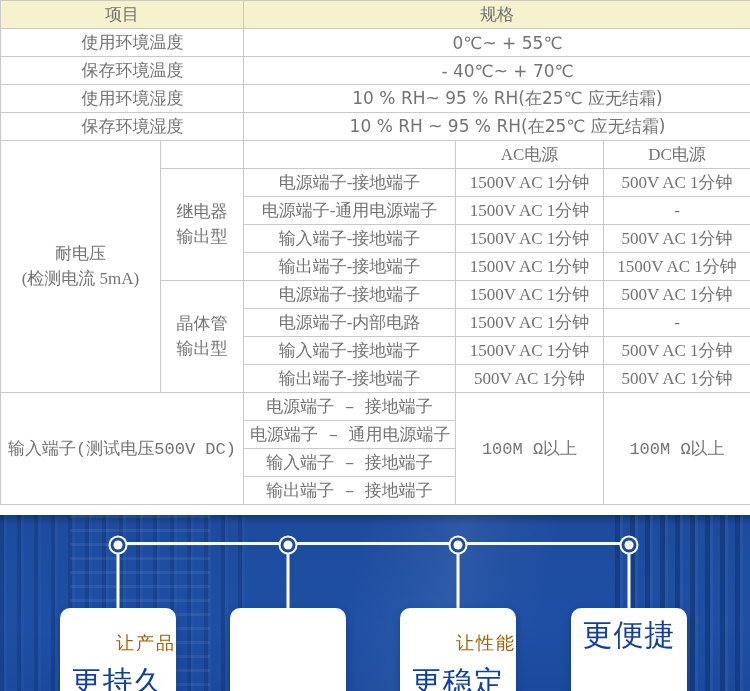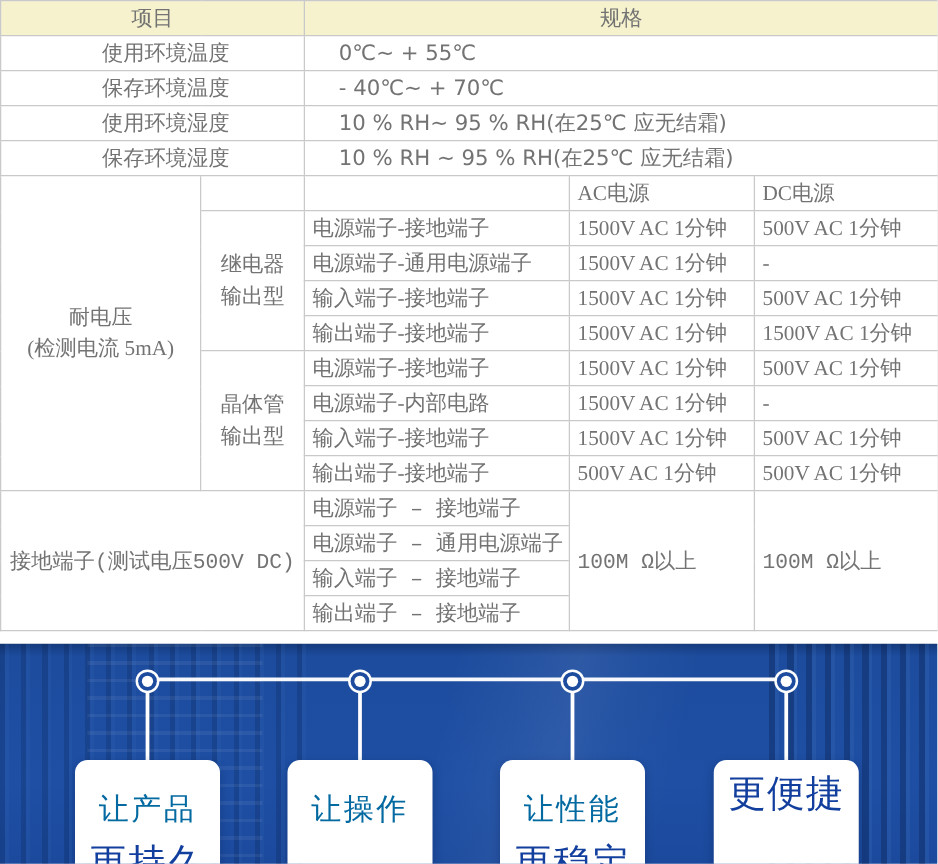--- a/index.html
+++ b/index.html
@@ -20,21 +20,21 @@
     padding:2px 6px;
     vertical-align:middle;
     background:#fff;
     font-weight:normal;
     overflow:hidden; white-space:nowrap;
   }
   table.spec th {
     background:#f5f2cd; text-align:center; height:20px;
   }
   td.lbl { background:#f1f1f1; text-align:center; }
-  td.val { text-align:left; padding-left:10px; }
+  td.val { text-align:center; padding-left:10px; }
   tr.h-env td { height:27px;padding-left:27px; }
   tr.h-wd  td { height:23px;font-family:Liberation Serif, serif; }
   tr.h-ins td { height:24px;font-family:Liberation Mono, monospace; }
   td.two-line { line-height:1.45; white-space:normal; }
 
   
   .banner {
     position:relative; margin-top:10px; width:750px; height:231px;
     background:linear-gradient(180deg,#143a7c 0px,#1d4c9e 10px,#1e4fa4 110px,#1a479a 205px,#123468 228px,#0f2d5c 231px);
     overflow:hidden;
@@ -62,21 +62,21 @@
     transform:translate(-50%,-50%); margin-top:1px;
     background:#fff; border-radius:50%;
     box-shadow:0 0 0 3px #1d4c9e, 0 0 0 5px #ffffff;
   }
   .card {
     position:absolute; top:93px; width:116px; height:118px;
     background:#ffffff; border-radius:10px; text-align:center;
     box-shadow:0 3px 8px rgba(0,20,60,.28);
   }
   .card .sub {
-    margin-top:23px; font-size:24px; color:#0369a1; letter-spacing:2px;
+    margin-top:23px; font-size:18px; color:#a16207; letter-spacing:2px;text-align:right;
   }
   .card .big {
     margin-top:7px; font-size:30px; font-weight:normal; color:#123f9e; letter-spacing:1px;
   }
 </style>
 </head>
 <body>
 
 <table class="spec">
   <colgroup>
@@ -164,21 +164,21 @@
     <td class="val">1500V AC 1分钟</td>
     <td class="val">500V AC 1分钟</td>
   </tr>
   <tr class="h-wd">
     <td class="val">输出端子-接地端子</td>
     <td class="val">500V AC 1分钟</td>
     <td class="val">500V AC 1分钟</td>
   </tr>
 
   <tr class="h-ins">
-    <td colspan="2" rowspan="4" class="lbl">接地端子(测试电压500V DC)</td>
+    <td colspan="2" rowspan="4" class="lbl">输入端子(测试电压500V DC)</td>
     <td class="val">电源端子 – 接地端子</td>
     <td rowspan="4" class="val">100M Ω以上</td>
     <td rowspan="4" class="val">100M Ω以上</td>
   </tr>
   <tr class="h-ins">
     <td class="val">电源端子 – 通用电源端子</td>
   </tr>
   <tr class="h-ins">
     <td class="val">输入端子 – 接地端子</td>
   </tr>
@@ -204,21 +204,20 @@
   <div class="node" style="left:118px"></div>
   <div class="node" style="left:288px"></div>
   <div class="node" style="left:458px"></div>
   <div class="node" style="left:629px"></div>
 
   <div class="card" style="left:60px">
     <div class="sub">让产品</div>
     <div class="big">更持久</div>
   </div>
   <div class="card" style="left:230px">
-    <div class="sub">让操作</div>
   </div>
   <div class="card" style="left:400px">
     <div class="sub">让性能</div>
     <div class="big">更稳定</div>
   </div>
   <div class="card" style="left:571px">
     <div class="big">更便捷</div>
   </div>
 </div>
 

